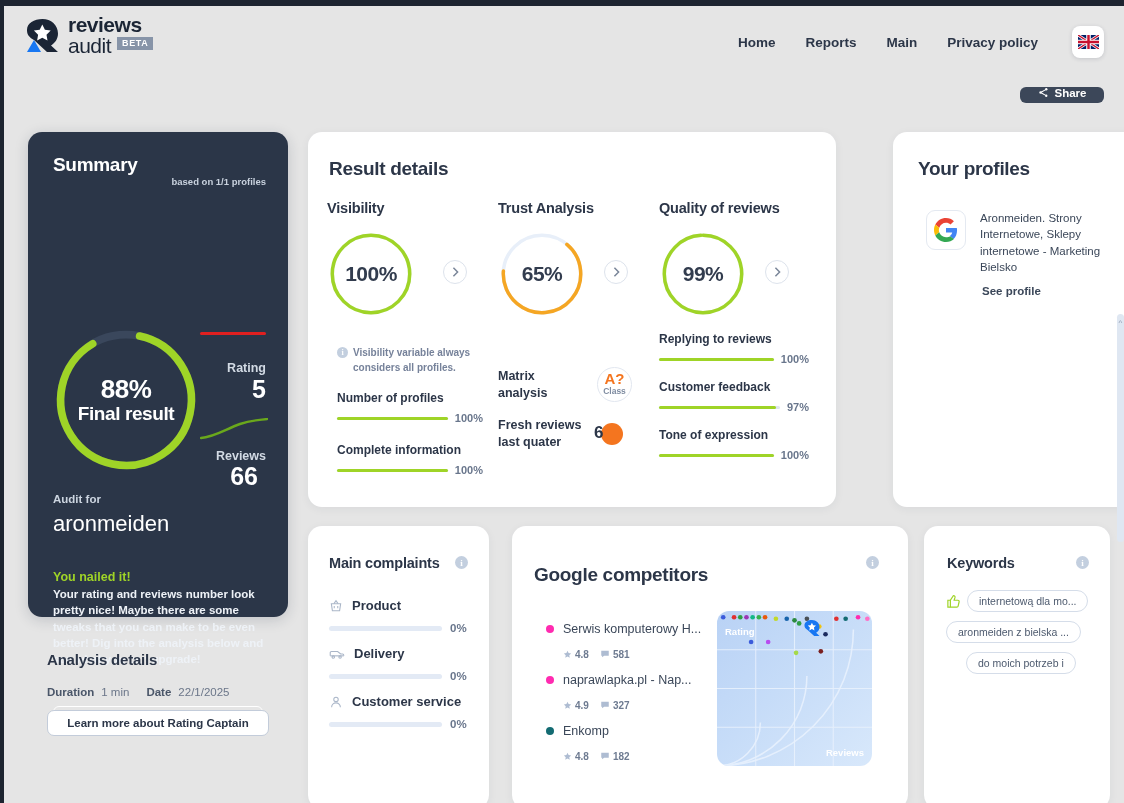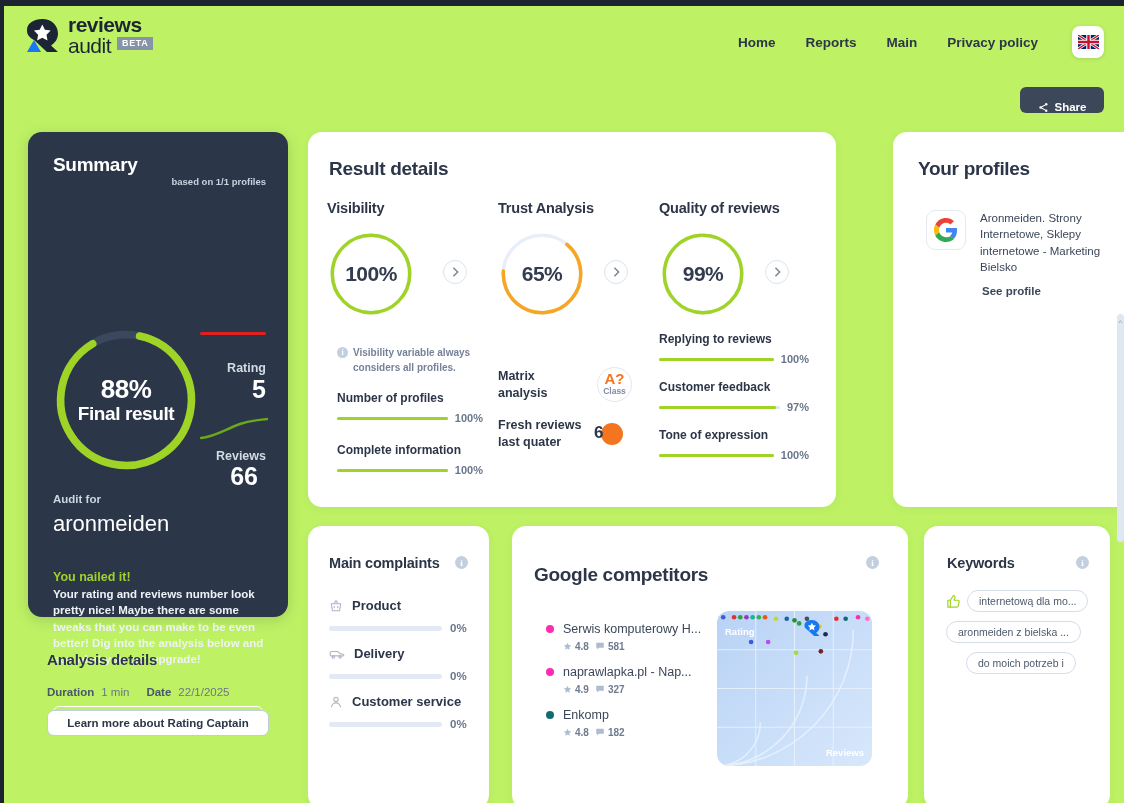--- a/index.html
+++ b/index.html
@@ -5,21 +5,21 @@
   * { box-sizing: border-box; margin: 0; padding: 0; }
   html, body {
     width: 1124px; height: 803px;
     font-family: "Liberation Sans", sans-serif;
     background: #1d2430;
     overflow: hidden;
   }
   #page {
     position: absolute; left: 4px; top: 6px;
     width: 1120px; height: 797px;
-    background: #bef264;
+    background: #e5e5e5;
     overflow: hidden;
   }
 
   
   .header { position: absolute; left: 0; top: 0; width: 1120px; height: 66px; }
   .logo { position: absolute; left: 20px; top: 8px; display: flex; align-items: center; gap: 7px; }
   .logo-mark { width: 37px; height: 37px; position: relative; }
   .logo-text { display: flex; flex-direction: column; line-height: 1.0; }
   .logo-l1 { font-size: 21px; font-weight: bold; color: #1b2535; letter-spacing: -0.5px; }
   .logo-l2 { font-size: 21px; color: #1b2535; letter-spacing: -0.5px; display: flex; align-items: center; gap: 6px;}
@@ -27,23 +27,23 @@
           padding: 2px 5px; border-radius: 0; letter-spacing: 0.6px; position: relative; top: -2px;}
   .nav { position: absolute; right: 20px; top: 20px; display: flex; align-items: center; gap: 30px; }
   .nav a { font-size: 13.5px; color: #2c3648; text-decoration: none; font-weight: 600; }
   .flagbtn { width: 32px; height: 32px; border-radius: 8px; background: #fff;
              box-shadow: 0 1px 4px rgba(30,40,60,.16); display: flex; align-items: center;
              justify-content: center; margin-left: 4px; }
   .flag { width: 21px; height: 14px; display: block; }
 
   
   .share-btn {
-    position: absolute; right: 20px; top: 81px; width: 84px; height: 26px;
+    position: absolute; right: 20px; top: 81px; width: 84px; height: 16px;
     background: #3c4759; border-radius: 6px; color: #fff; font-size: 11.5px; font-weight: bold;
-    display: flex; align-items: flex-end; justify-content: center; gap: 6px; cursor: pointer;
+    display: flex; align-items: flex-start; justify-content: center; gap: 6px; cursor: pointer;
   }
 
   
   .card { position: absolute; background: #fff; border-radius: 14px;
           box-shadow: 0 2px 10px rgba(40,50,70,.06); }
 
   
   #summary { left: 24px; top: 126px; width: 260px; height: 485px;
              background: #2b3648; border-radius: 14px; position: absolute;
              box-shadow: 0 3px 14px rgba(30,40,60,.18); color: #fff; }
@@ -138,21 +138,21 @@
   .pw-stars { letter-spacing: -1px; font-size: 8px; color: #8e9bb0;}
   .pw-rc { font-size: 10px; color: #9aa6b9; }
 
   
   #competitors { left: 508px; top: 520px; width: 396px; height: 283px; }
   .gc-title { position: absolute; left: 22px; top: 38px; font-size: 19px; font-weight: bold; color: #2c3648; letter-spacing: -0.3px;}
   .gc-list { position: absolute; left: 34px; top: 95px; width: 170px; }
   .gc-item { display: flex; gap: 9px; margin-bottom: 12px; }
   .gc-dot { width: 8px; height: 8px; border-radius: 50%; margin-top: 4px; flex: none; }
   .gc-name { font-size: 12.5px; color: #3b4759; line-height: 1.35; }
-  .gc-meta { display: flex; gap: 6px; align-items: center; margin-top: 3px; font-size: 10px;
+  .gc-meta { display: flex; gap: 11px; align-items: center; margin-top: 11px; font-size: 10px;
              font-weight: bold; color: #6e7b91; }
   .gc-meta span { display: flex; align-items: center; gap: 3px; }
   .matrix { position: absolute; left: 205px; top: 85px; width: 155px; height: 155px;
             border-radius: 12px; overflow: hidden;
             background: linear-gradient(135deg,#b9d2f5 0%,#c6dcf8 45%,#d8e8fb 100%); }
   .mx-lab { position: absolute; font-size: 9.5px; font-weight: bold; color: #fff; }
 
   
   #keywords { left: 920px; top: 520px; width: 186px; height: 283px; }
   .kw-title { position: absolute; left: 23px; top: 29px; font-size: 14.5px; font-weight: bold; color: #2c3648; letter-spacing: -0.2px;}

